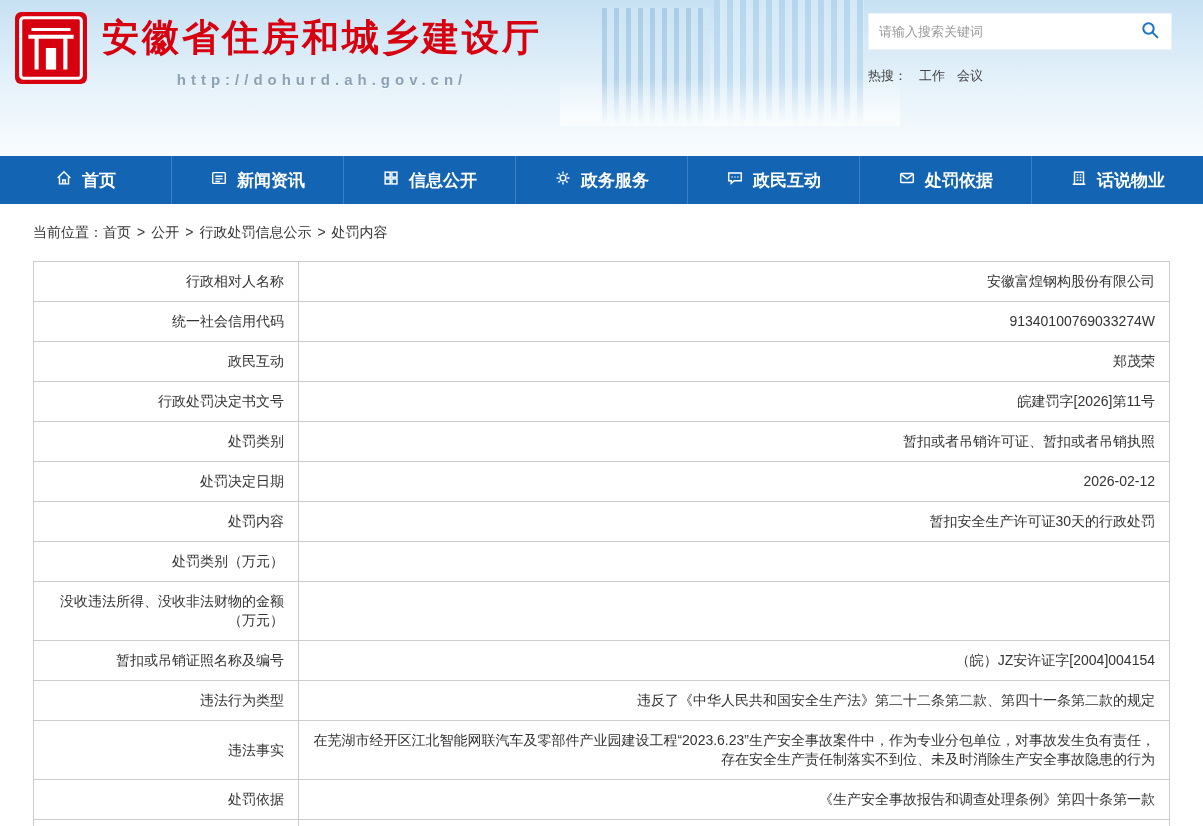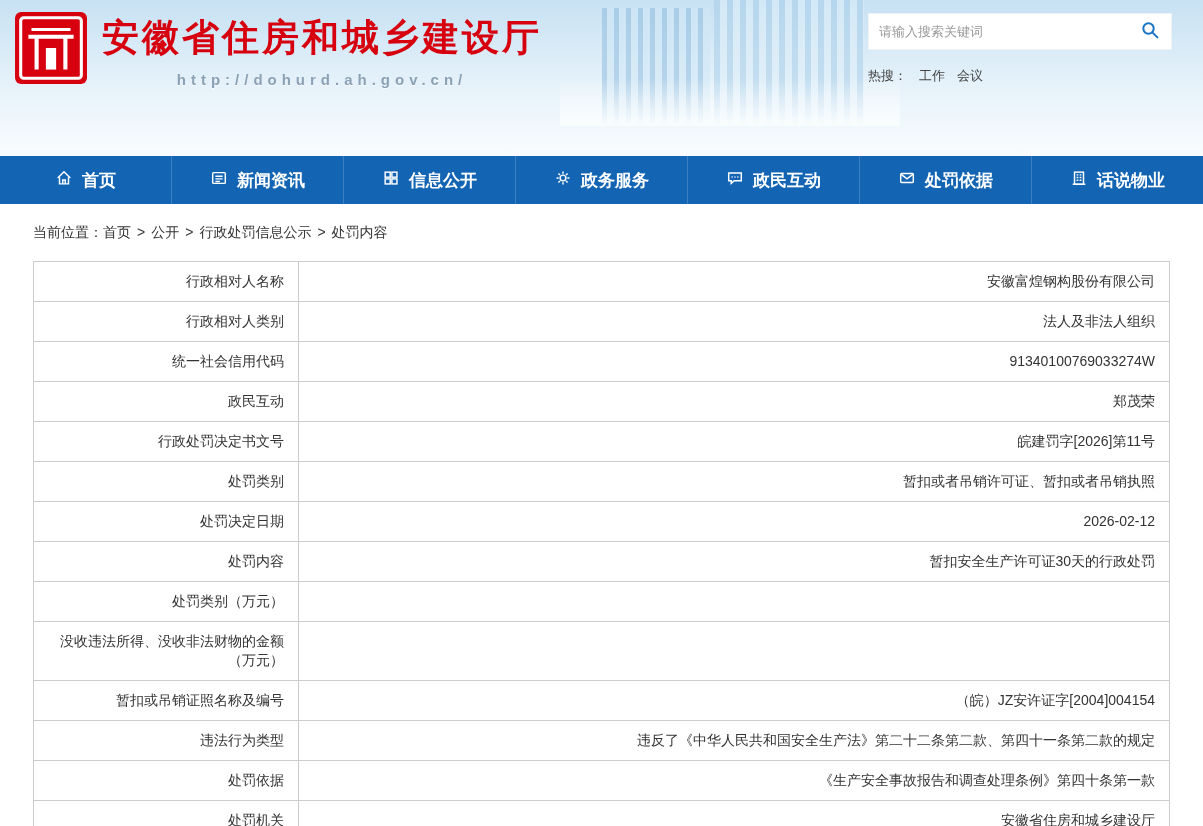--- a/index.html
+++ b/index.html
@@ -180,24 +180,20 @@
     <span>当前位置：</span><a>首页</a><span class="sep">&gt;</span><a>公开</a><span class="sep">&gt;</span><a>行政处罚信息公示</a><span class="sep">&gt;</span><span>处罚内容</span>
   </div>
 
   <table class="penalty-table">
     <tbody>
       <tr>
         <td class="label-cell">行政相对人名称</td>
         <td class="value-cell">安徽富煌钢构股份有限公司</td>
       </tr>
       <tr>
-        <td class="label-cell">行政相对人类别</td>
-        <td class="value-cell">法人及非法人组织</td>
-      </tr>
-      <tr>
         <td class="label-cell">统一社会信用代码</td>
         <td class="value-cell">91340100769033274W</td>
       </tr>
       <tr>
         <td class="label-cell">政民互动</td>
         <td class="value-cell">郑茂荣</td>
       </tr>
       <tr>
         <td class="label-cell">行政处罚决定书文号</td>
         <td class="value-cell">皖建罚字[2026]第11号</td>
@@ -224,20 +220,24 @@
       </tr>
       <tr>
         <td class="label-cell">暂扣或吊销证照名称及编号</td>
         <td class="value-cell">（皖）JZ安许证字[2004]004154</td>
       </tr>
       <tr>
         <td class="label-cell">违法行为类型</td>
         <td class="value-cell">违反了《中华人民共和国安全生产法》第二十二条第二款、第四十一条第二款的规定</td>
       </tr>
       <tr>
+        <td class="label-cell">违法事实</td>
+        <td class="value-cell">在芜湖市经开区江北智能网联汽车及零部件产业园建设工程“2023.6.23”生产安全事故案件中，作为专业分包单位，对事故发生负有责任，存在安全生产责任制落实不到位、未及时消除生产安全事故隐患的行为</td>
+      </tr>
+      <tr>
         <td class="label-cell">处罚依据</td>
         <td class="value-cell">《生产安全事故报告和调查处理条例》第四十条第一款</td>
       </tr>
       <tr>
         <td class="label-cell">处罚机关</td>
         <td class="value-cell">安徽省住房和城乡建设厅</td>
       </tr>
     </tbody>
   </table>
 

